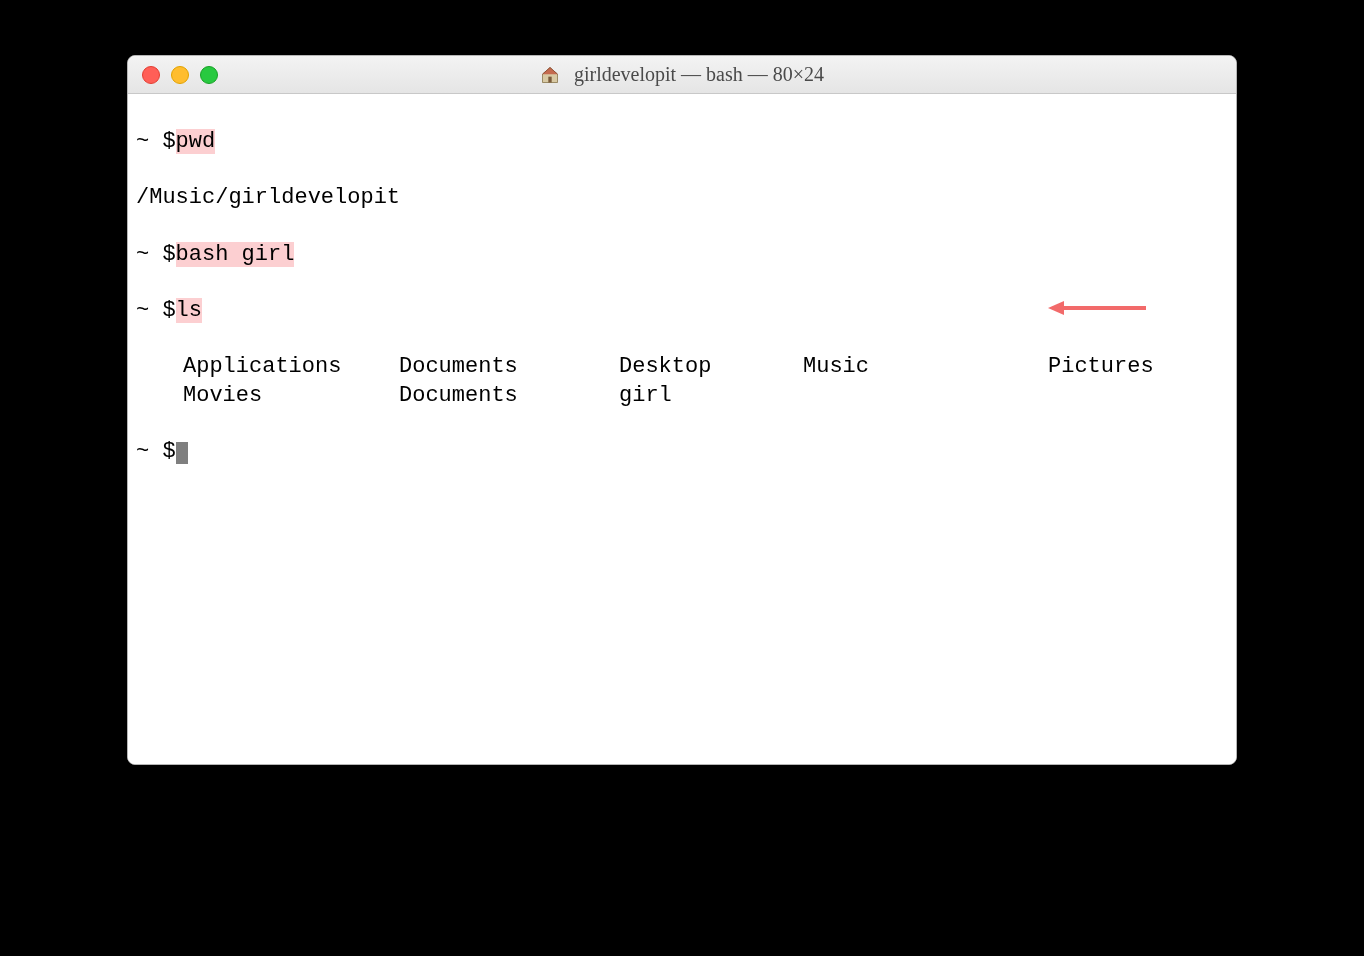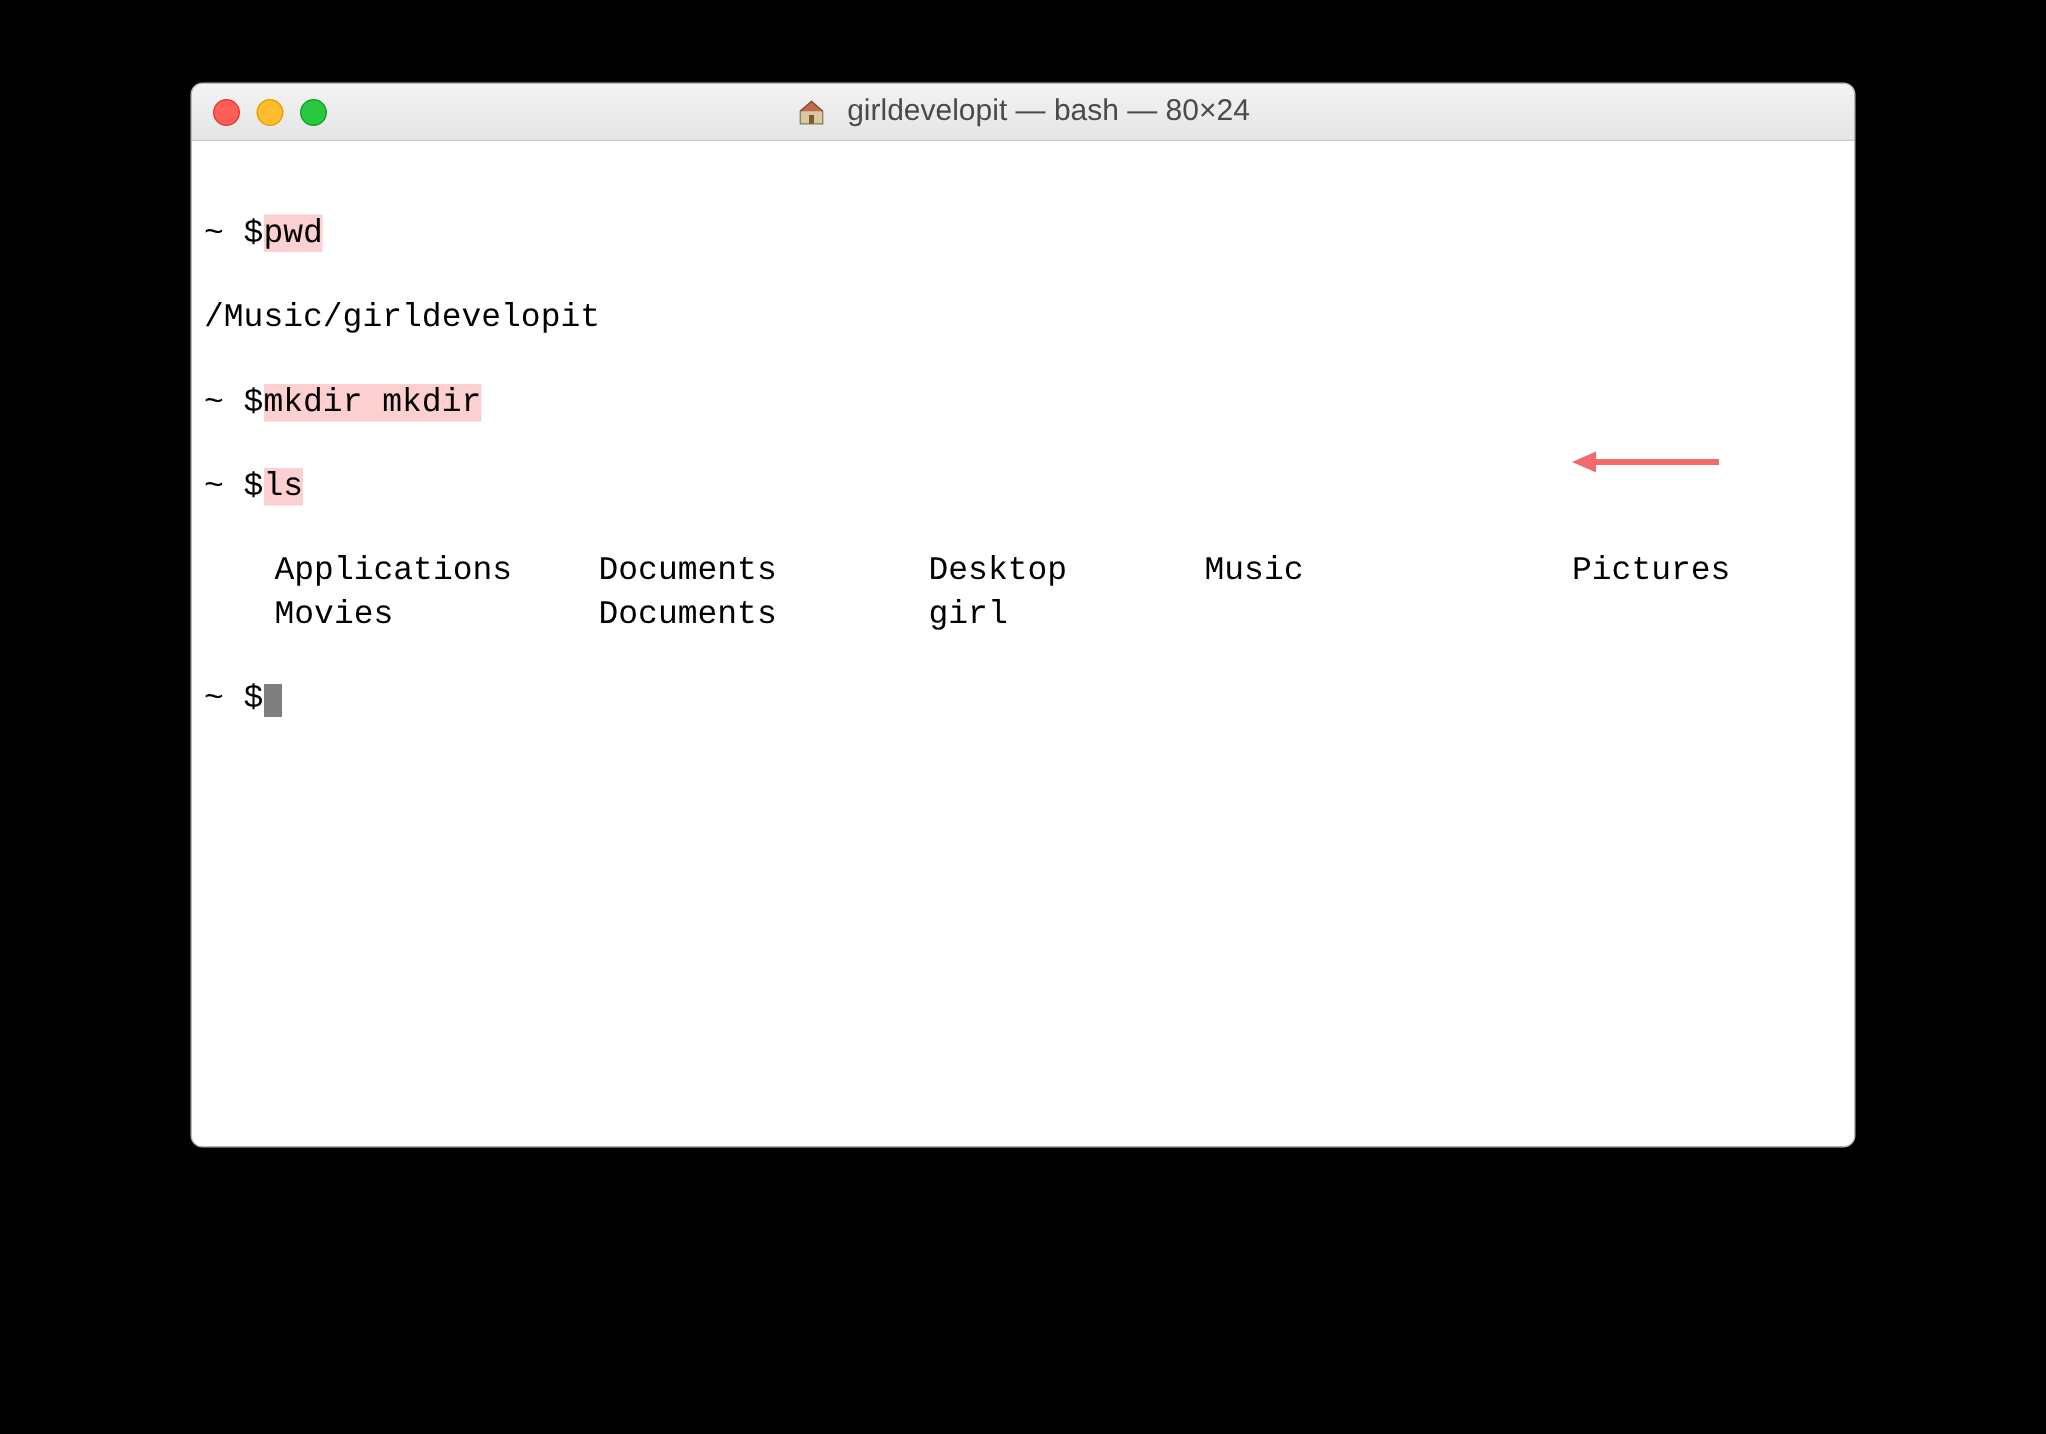--- a/index.html
+++ b/index.html
@@ -42,33 +42,33 @@
     .circle {
       width: 18px;
       height: 18px;
       border-radius: 50%;
     }
     .close { background: #ff5f57; border: 0.5px solid #e33e32; }
     .min   { background: #ffbd2e; border: 0.5px solid #e2a200; }
     .max   { background: #28c940; border: 0.5px solid #17a125; }
     .title {
       flex: 1;
-      font-family: Liberation Sans, sans-serif;
+      font-family: Liberation Serif, serif;
       font-size: 20px;
       color: #4a4a4a;
       display: flex;
       align-items: center;
       justify-content: center;
       gap: 14px;
     }
     .home-icon svg { width: 20px; height: 20px; display: block; }
     .term {
       flex: 1;
       background: #fff;
-      padding: 20px 8px;
+      padding: 6px 8px;
       font-size: 22px;
       color: #000;
       line-height: 1.28;
       white-space: pre;
       position: relative;
     }
     .hl {
       background: #fccfd1;
     }
     .cursor {
@@ -109,21 +109,21 @@
           <path d="M3 11 L12 3 L21 11" fill="#c46a4e" stroke="#8b4a30" stroke-width="1"></path>
           <rect x="10" y="14" width="4" height="7" fill="#7a5a3a"></rect>
         </svg>
       </span>
       <span>girldevelopit — bash — 80×24</span>
     </div>
   </div>
   <div class="term">
 <div><span>~ $</span><span class="hl">pwd</span></div>
 <div>/Music/girldevelopit</div>
-<div><span>~ $</span><span class="hl">mkdir mkdir</span></div>
+<div><span>~ $</span><span class="hl">bash girl</span></div>
 <div><span>~ $</span><span class="hl">ls</span></div>
 <div class="ls-grid">
   <span class="ls-item">Applications</span>
   <span class="ls-item">Documents</span>
   <span class="ls-item">Desktop</span>
   <span class="ls-item">Music</span>
   <span class="ls-item">Pictures</span>
   <span class="ls-item">Movies</span>
   <span class="ls-item">Documents</span>
   <span class="ls-item">girl</span>

